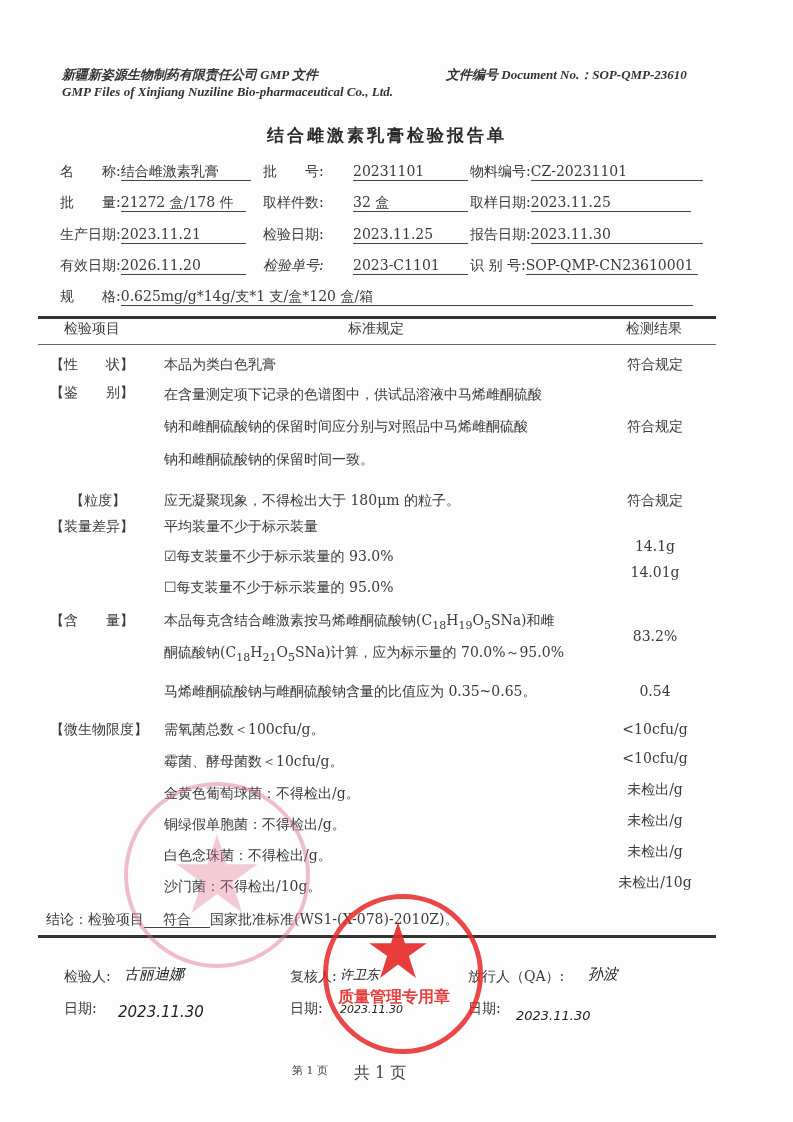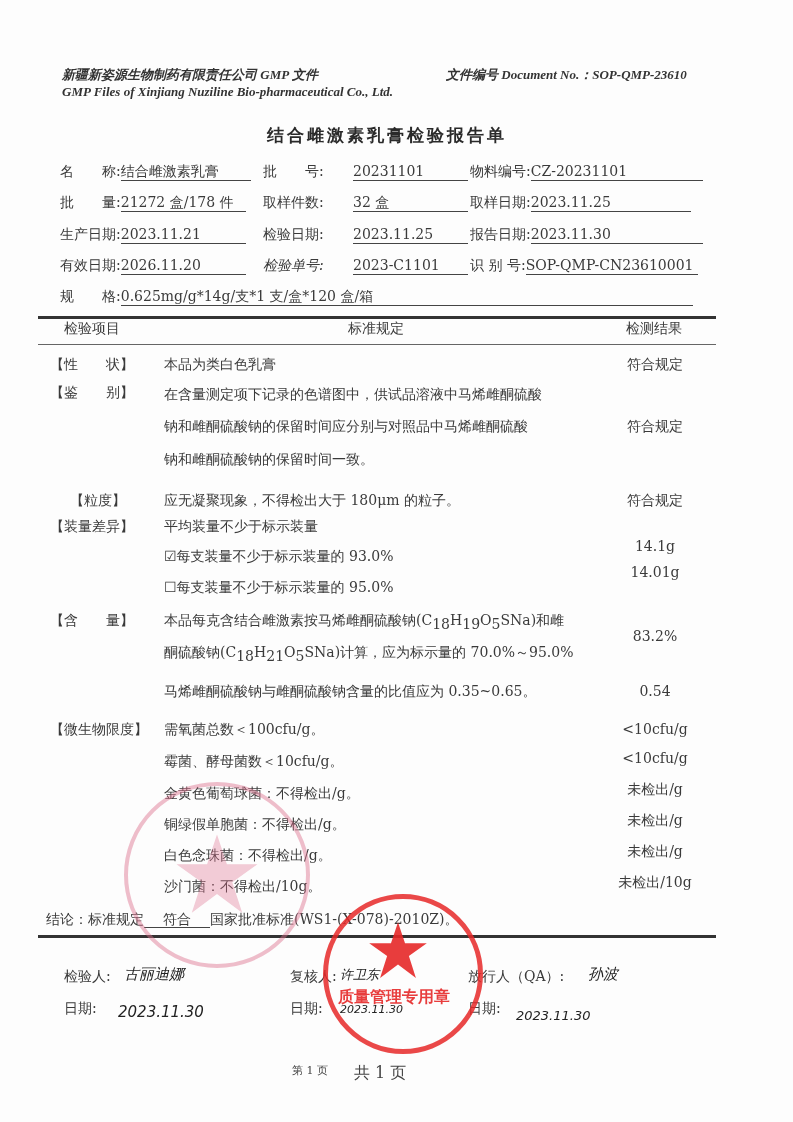--- a/index.html
+++ b/index.html
@@ -14,21 +14,21 @@
   .rule-thick { position:absolute; left:38px; width:678px; height:3px; background:#333; }
   .rule-thin { position:absolute; left:38px; width:678px; height:1px; background:#666; }
   .c1 { left:50px; }
   .c2 { left:164px; }
   .c3 { text-align:center; width:120px; left:595px; }
   .stamp { position:absolute; border-radius:50%; }
   .stamp-pink { left:124px; top:782px; width:178px; height:178px; border:4px solid rgba(220,110,140,0.45); }
   .stamp-red { left:323px; top:894px; width:150px; height:150px; border:5px solid rgba(230,40,40,0.85); }
   .star { position:absolute; }
   .sig { font-family:"DejaVu Sans",sans-serif; font-style:italic; color:#222; font-size:15px; }
-  sub { font-size:14px; }
+  sub { font-size:11px; }
 </style>
 </head>
 <body>
 
 <div class="abs hdr" style="left:62px;top:66px;">新疆新姿源生物制药有限责任公司 GMP 文件</div>
 <div class="abs hdr" style="left:62px;top:84px;">GMP Files of Xinjiang Nuziline Bio-pharmaceutical Co., Ltd.</div>
 <div class="abs hdr" style="left:446px;top:66px;">文件编号 Document No.：SOP-QMP-23610</div>
 
 <div class="abs title" style="left:267px;top:124px;">结合雌激素乳膏检验报告单</div>
 
@@ -118,21 +118,21 @@
 <div class="abs f c2" style="top:847px;">白色念珠菌：不得检出/g。</div>
 <div class="abs f c2" style="top:878px;text-align:center;">沙门菌：不得检出/10g。</div>
 <div class="abs f c3" style="top:721px;">&lt;10cfu/g</div>
 <div class="abs f c3" style="top:750px;">&lt;10cfu/g</div>
 <div class="abs f c3" style="top:781px;">未检出/g</div>
 <div class="abs f c3" style="top:812px;">未检出/g</div>
 <div class="abs f c3" style="top:843px;">未检出/g</div>
 <div class="abs f c3" style="top:874px;">未检出/10g</div>
 
 <div class="abs f" style="left:46px;top:911px;">
-  <span>结论：标准规定</span><span class="u" style="width:66px;text-align:center;height:16px;line-height:16px;">符合</span><span>国家批准标准(WS1-(X-078)-2010Z)。</span>
+  <span>结论：检验项目</span><span class="u" style="width:66px;text-align:center;height:16px;line-height:16px;">符合</span><span>国家批准标准(WS1-(X-078)-2010Z)。</span>
 </div>
 <div class="rule-thick" style="top:935px;"></div>
 
 <div class="stamp stamp-pink">
   <svg class="star" style="left:44px;top:44px;" width="90" height="90" viewBox="0 0 100 100">
     <polygon points="50,5 61,38 95,38 67,58 78,92 50,71 22,92 33,58 5,38 39,38" fill="rgba(220,110,140,0.35)"></polygon>
   </svg>
 </div>
 
 <div class="abs f" style="left:64px;top:968px;">检验人:</div>

